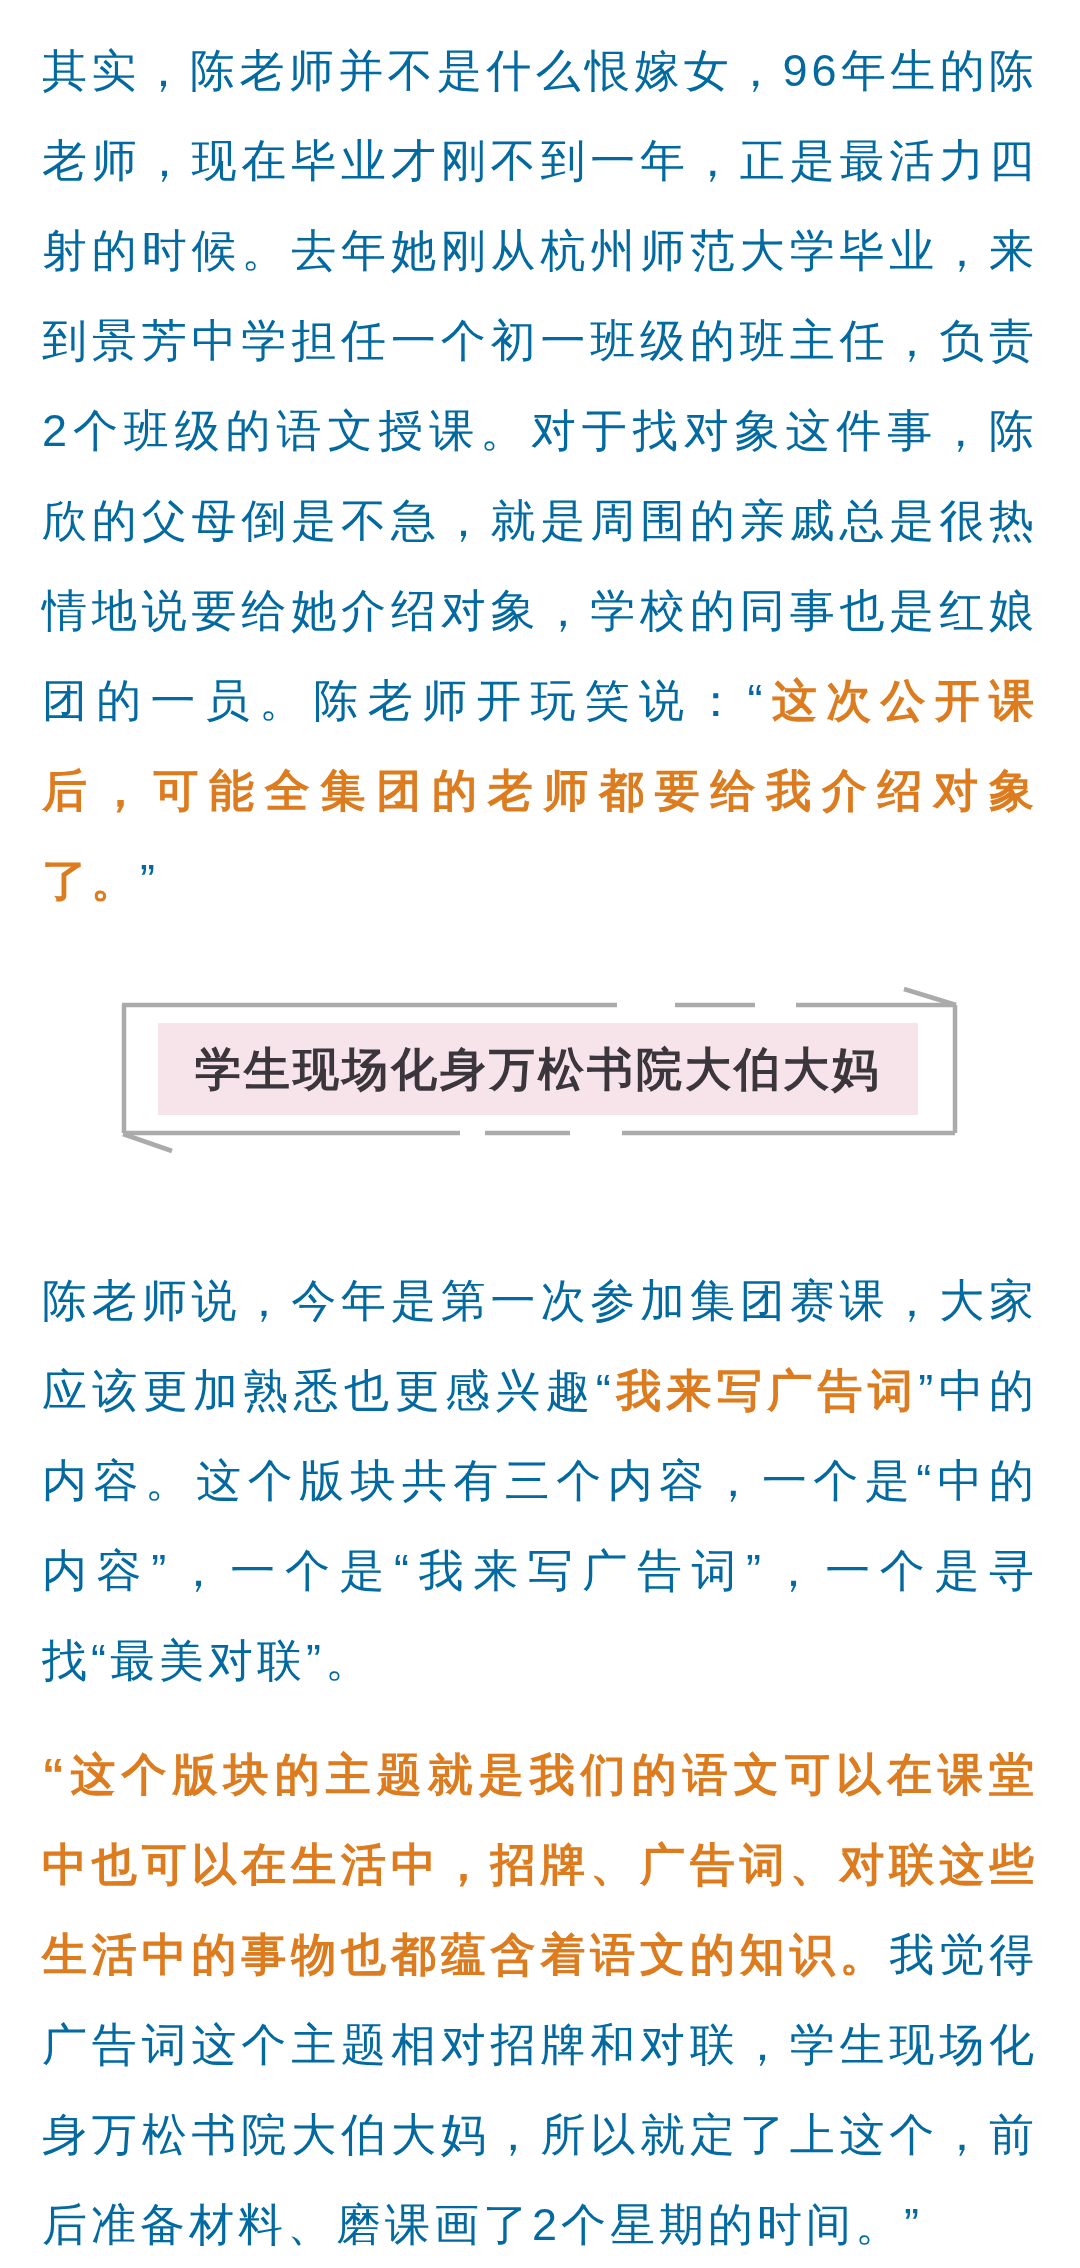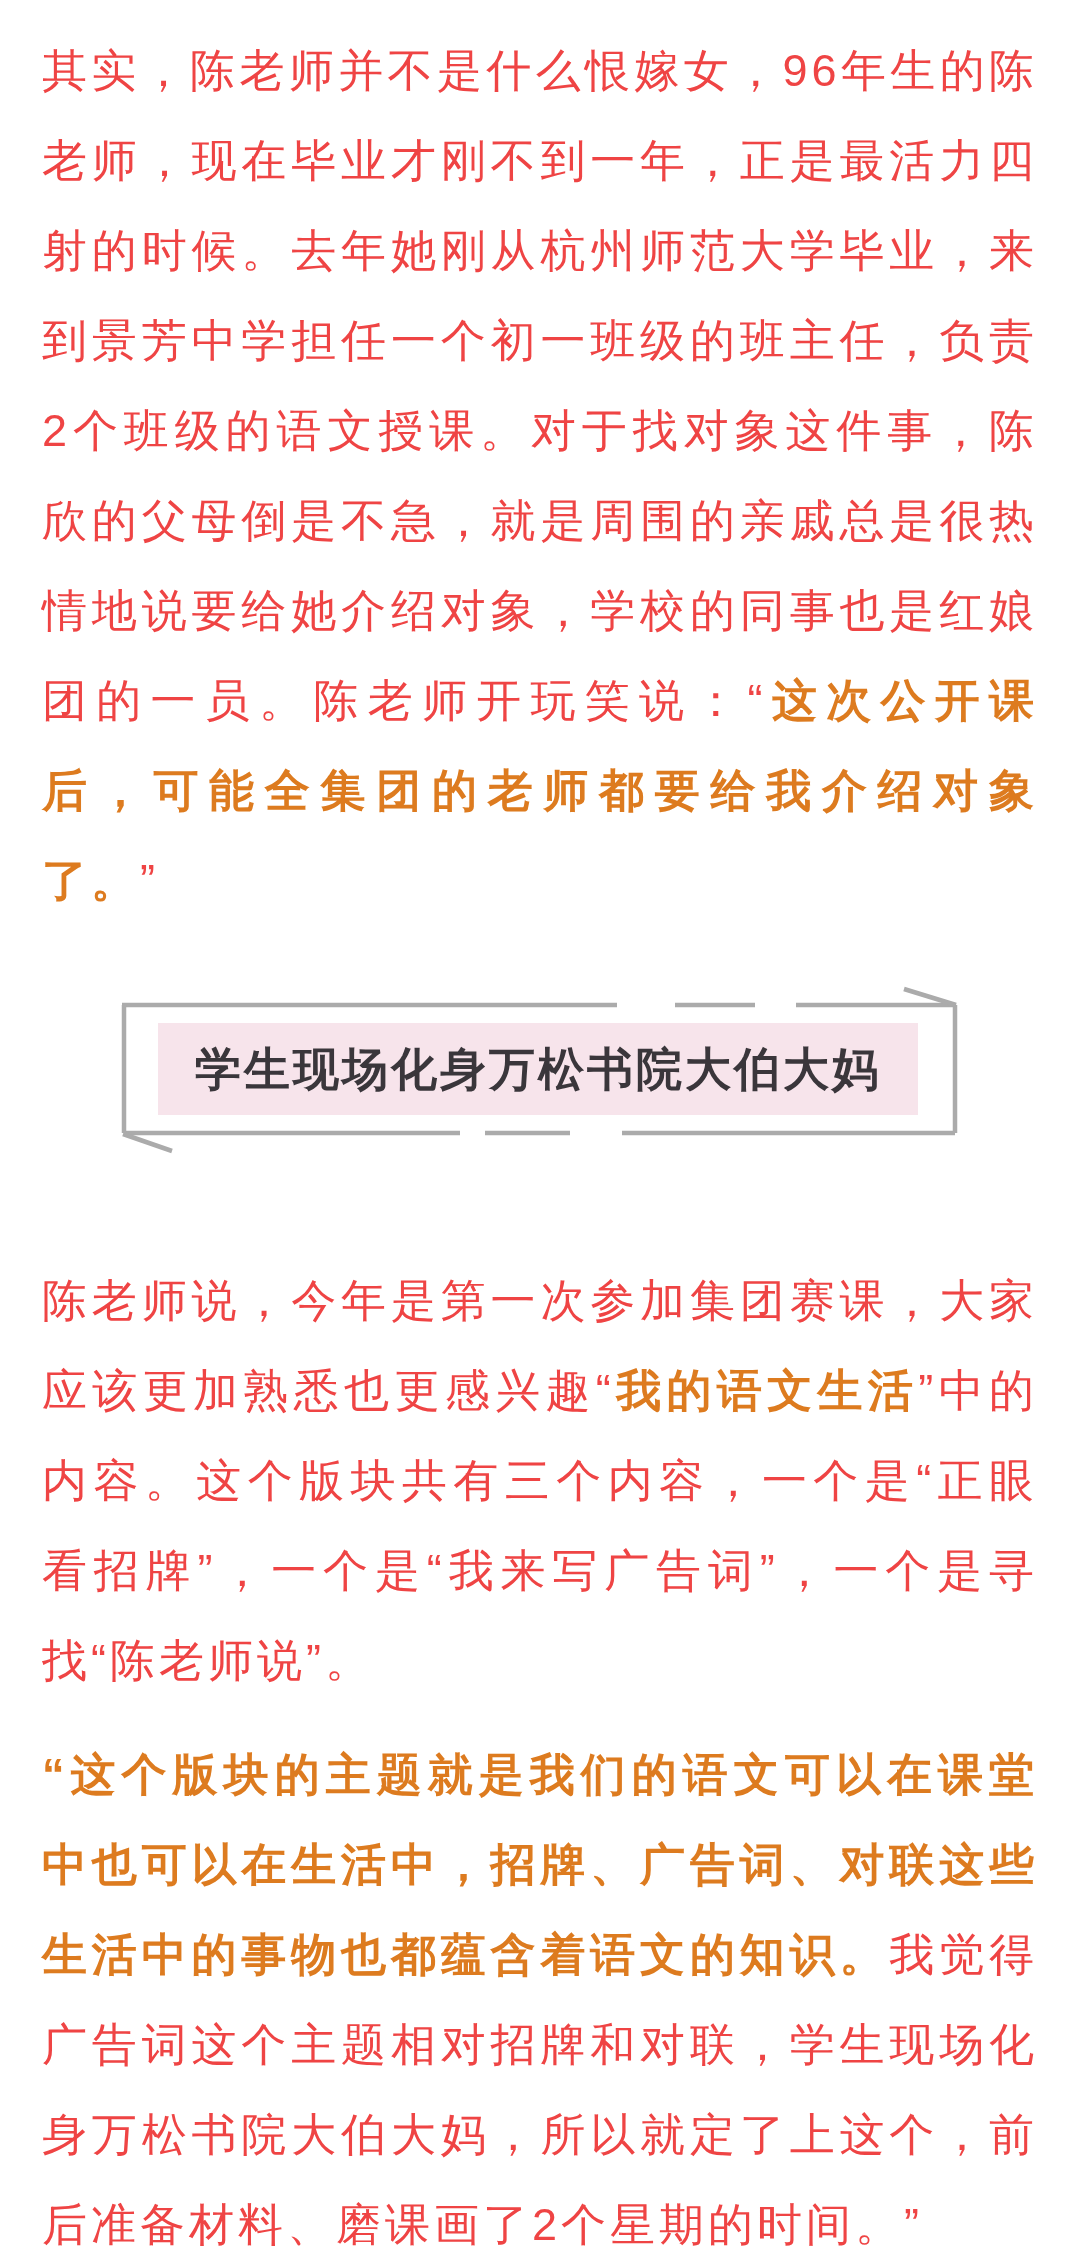--- a/index.html
+++ b/index.html
@@ -17,21 +17,21 @@
   }
   .para{
     margin:0;
     font-size:45px;
     line-height:90px;
     letter-spacing:4px;
     text-align:justify;
     text-align-last:left;
     word-break:break-all;
   }
-  .run-normal{color:#ef4444;font-weight:300;}
+  .run-normal{color:#0369a1;font-weight:300;}
   .run-accent{color:#DD7B1F;font-weight:700;}
   .para.p2{margin-top:121px;}
   .para.p3{margin-top:24px;}
 
   
   .frame-wrap{
     position:relative;
     margin-top:77px;
     margin-left:80px;   
     width:835px;
@@ -89,17 +89,17 @@
       <line x1="2" y1="2" x2="2" y2="130"></line>
 
       <line x1="782" y1="-14" x2="834" y2="2"></line>
       <line x1="1" y1="131" x2="50" y2="148"></line>
     </svg>
     <div class="pink-box">
       <h2 class="header-text">学生现场化身万松书院大伯大妈</h2>
     </div>
   </div>
 
-  <p class="para p2"><span class="run-normal">陈老师说，今年是第一次参加集团赛课，大家应该更加熟悉也更感兴趣“</span><span class="run-accent">我的语文生活</span><span class="run-normal">”中的内容。这个版块共有三个内容，一个是“正眼看招牌”，一个是“我来写广告词”，一个是寻找“陈老师说”。</span></p>
+  <p class="para p2"><span class="run-normal">陈老师说，今年是第一次参加集团赛课，大家应该更加熟悉也更感兴趣“</span><span class="run-accent">我来写广告词</span><span class="run-normal">”中的内容。这个版块共有三个内容，一个是“中的内容”，一个是“我来写广告词”，一个是寻找“最美对联”。</span></p>
 
   <p class="para p3"><span class="run-accent">“这个版块的主题就是我们的语文可以在课堂中也可以在生活中，招牌、广告词、对联这些生活中的事物也都蕴含着语文的知识。</span><span class="run-normal">我觉得广告词这个主题相对招牌和对联，学生现场化身万松书院大伯大妈，所以就定了上这个，前后准备材料、磨课画了2个星期的时间。”</span></p>
 
 </main>
 
 </body></html>

